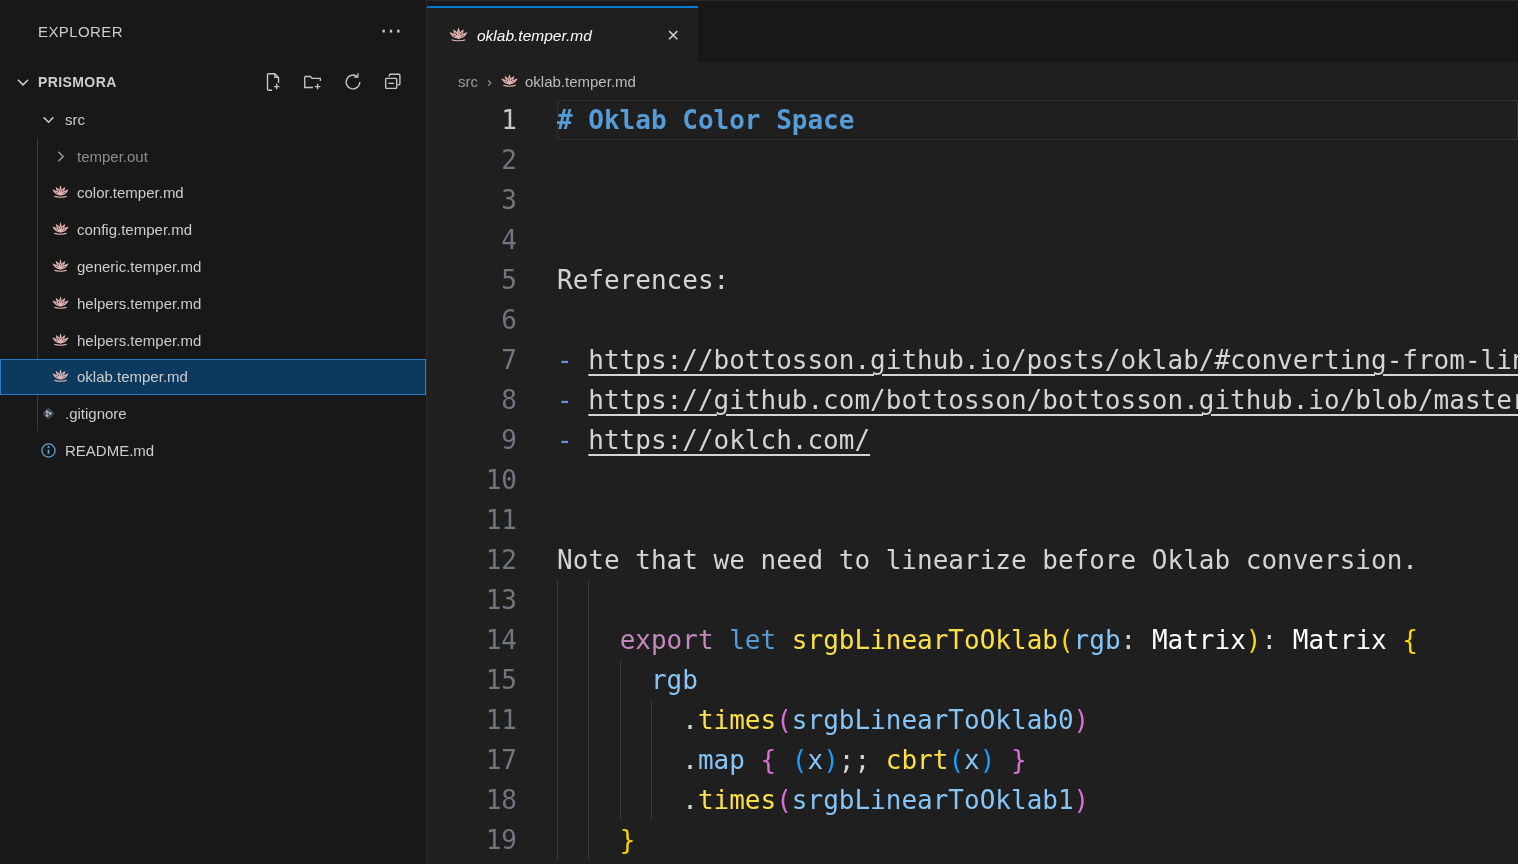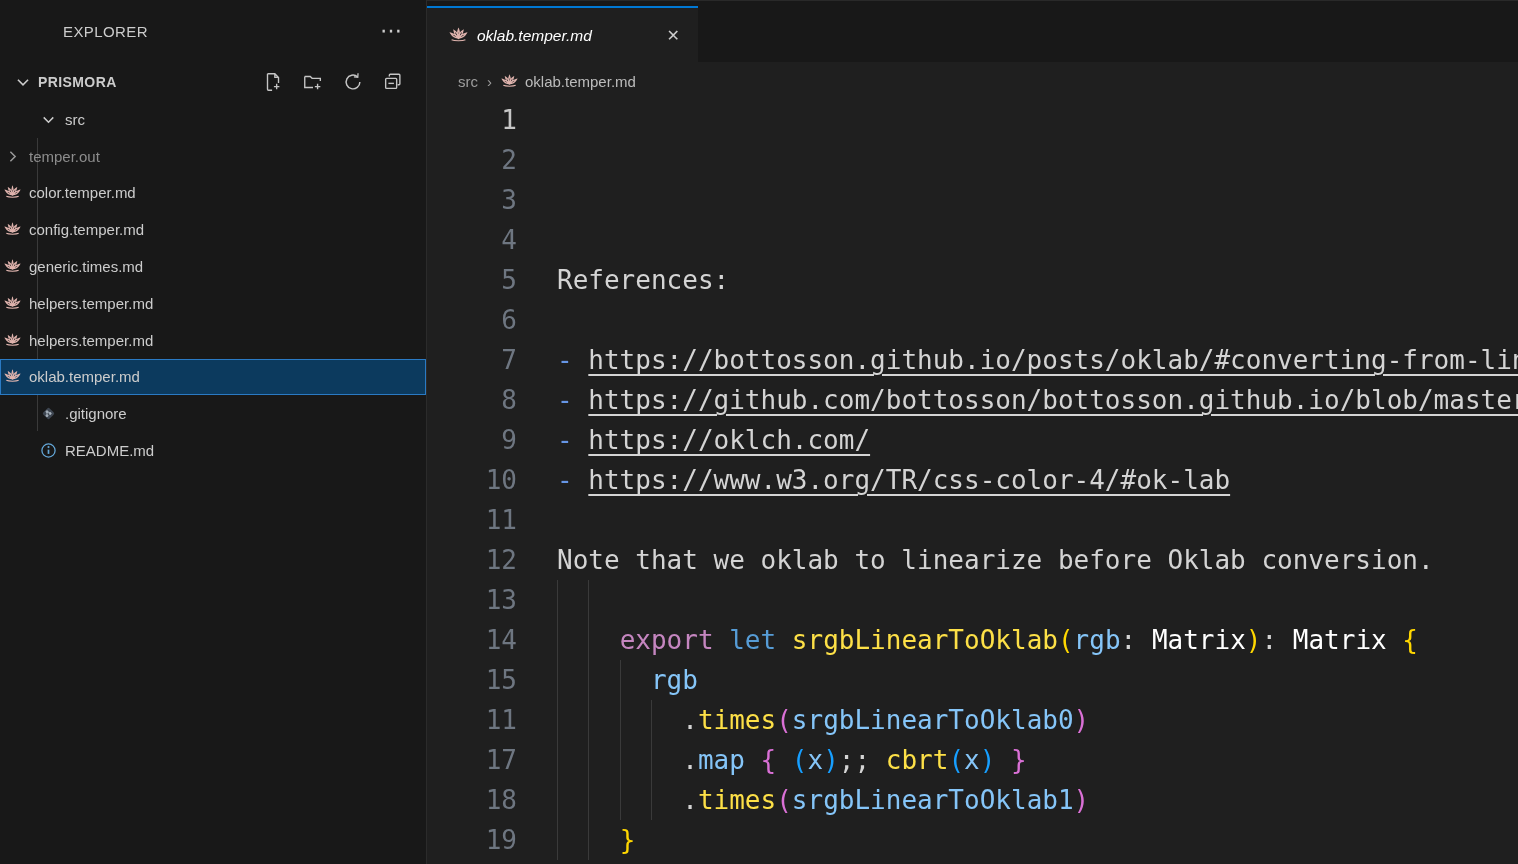--- a/index.html
+++ b/index.html
@@ -4,36 +4,36 @@
 <style>
   * { margin:0; padding:0; box-sizing:border-box; }
   html,body { width:1518px; height:864px; overflow:hidden; background:#1f1f1f;
               font-family:"Liberation Sans", sans-serif; }
   .app { position:relative; width:1518px; height:864px; display:flex; }
 
   
   .sidebar { width:427px; height:100%; background:#181818; border-right:1px solid #2b2b2b;
              position:relative; flex:none; }
   .sb-header { height:62px; display:flex; align-items:center; padding:0 22px 0 38px;
-               justify-content:space-between;margin-left:25px; }
+               justify-content:space-between; }
   .sb-title { color:#cccccc; font-size:15px; letter-spacing:0.4px; }
   .more-dots { color:#cccccc; font-size:22px; letter-spacing:2px; line-height:10px; cursor:pointer; }
   .section-row { height:39px; display:flex; align-items:center; padding:0 22px 0 14px; }
   .section-chev { width:18px; height:18px; margin-right:6px; flex:none; }
   .section-name { color:#cccccc; font-size:14px; font-weight:bold; letter-spacing:0.4px; flex:1; }
   .section-actions { display:flex; align-items:center; gap:18px; }
   .section-actions .act { width:22px; height:22px; cursor:pointer; }
   .section-actions svg, .section-chev svg { width:100%; height:100%; }
 
   .tree { position:relative; }
   .tree-guide { position:absolute; left:37px; top:37px; width:1px; height:293px; background:#3a3a3a; }
   .tree-row { height:36.8px; display:flex; align-items:center; color:#cccccc; font-size:15px;
               cursor:pointer; position:relative; border:1px solid transparent; }
   .tree-row.lvl1 { padding-left:36px; }
-  .tree-row.lvl2 { }
+  .tree-row.lvl2 { padding-left:48px; }
   .tree-row.dim .tw-label { color:#8c8c8c; }
   .tree-row.selected { background:#0c3a5e; border:1px solid #2a7ac4; }
   .tw-icon { width:22px; height:18px; margin-right:6px; flex:none; display:flex;
              align-items:center; justify-content:center; }
   .tw-icon svg { width:17px; height:17px; }
   .tw-label { white-space:nowrap; }
 
   
   .editor-region { flex:1; display:flex; flex-direction:column; min-width:0; }
   .tabstrip { height:62px; background:#181818; border-top:1px solid #292929;
@@ -172,21 +172,21 @@
     <span class="tw-icon">
             <svg viewBox="0 0 16 16" fill="none" stroke="#e0b4ae" stroke-width="1">
               <path d="M8 2.6 C7.1 4.8 7.1 7.9 8 10 C8.9 7.9 8.9 4.8 8 2.6 Z"></path>
               <path d="M4.2 3.8 C4.6 6.3 6 8.9 8 10 C7.6 7.5 6.2 5 4.2 3.8 Z"></path>
               <path d="M11.8 3.8 C11.4 6.3 10 8.9 8 10 C8.4 7.5 9.8 5 11.8 3.8 Z"></path>
               <path d="M1.4 6 C2.8 8.4 5 10 8 10 C6.4 8 4 6.6 1.4 6 Z"></path>
               <path d="M14.6 6 C13.2 8.4 11 10 8 10 C9.6 8 12 6.6 14.6 6 Z"></path>
               <path d="M2.2 11.6 C4.4 12.7 11.6 12.7 13.8 11.6"></path>
             </svg>
           </span>
-    <span class="tw-label">generic.times.md</span>
+    <span class="tw-label">generic.temper.md</span>
   </div>
         <div class="tree-row lvl2">
     <span class="tw-icon">
             <svg viewBox="0 0 16 16" fill="none" stroke="#e0b4ae" stroke-width="1">
               <path d="M8 2.6 C7.1 4.8 7.1 7.9 8 10 C8.9 7.9 8.9 4.8 8 2.6 Z"></path>
               <path d="M4.2 3.8 C4.6 6.3 6 8.9 8 10 C7.6 7.5 6.2 5 4.2 3.8 Z"></path>
               <path d="M11.8 3.8 C11.4 6.3 10 8.9 8 10 C8.4 7.5 9.8 5 11.8 3.8 Z"></path>
               <path d="M1.4 6 C2.8 8.4 5 10 8 10 C6.4 8 4 6.6 1.4 6 Z"></path>
               <path d="M14.6 6 C13.2 8.4 11 10 8 10 C9.6 8 12 6.6 14.6 6 Z"></path>
               <path d="M2.2 11.6 C4.4 12.7 11.6 12.7 13.8 11.6"></path>
@@ -271,20 +271,21 @@
             <path d="M11.8 3.8 C11.4 6.3 10 8.9 8 10 C8.4 7.5 9.8 5 11.8 3.8 Z"></path>
             <path d="M1.4 6 C2.8 8.4 5 10 8 10 C6.4 8 4 6.6 1.4 6 Z"></path>
             <path d="M14.6 6 C13.2 8.4 11 10 8 10 C9.6 8 12 6.6 14.6 6 Z"></path>
             <path d="M2.2 11.6 C4.4 12.7 11.6 12.7 13.8 11.6"></path>
           </svg></span>
       <span class="bc-item bc-file">oklab.temper.md</span>
     </div>
     <div class="code-area">
         <div class="line active">
     <div class="gutter">1</div>
+    <div class="content"><span class="seg-heading"># Oklab Color Space</span></div>
   </div>
         <div class="line">
     <div class="gutter">2</div>
     <div class="content"></div>
   </div>
         <div class="line">
     <div class="gutter">3</div>
   </div>
         <div class="line">
     <div class="gutter">4</div>
@@ -305,29 +306,28 @@
         <div class="line">
     <div class="gutter">8</div>
     <div class="content"><span class="seg-bullet">- </span><span class="seg-url">https://github.com/bottosson/bottosson.github.io/blob/master/misc/ok_color.h</span></div>
   </div>
         <div class="line">
     <div class="gutter">9</div>
     <div class="content"><span class="seg-bullet">- </span><span class="seg-url">https://oklch.com/</span></div>
   </div>
         <div class="line">
     <div class="gutter">10</div>
-    <div class="content"><span class="seg-bullet">- </span><span class="seg-url">https://www.w3.org/TR/css-color-4/#ok-lab</span></div>
   </div>
         <div class="line">
     <div class="gutter">11</div>
     <div class="content"></div>
   </div>
         <div class="line">
     <div class="gutter">12</div>
-    <div class="content"><span class="seg-text">Note that we oklab to linearize before Oklab conversion.</span></div>
+    <div class="content"><span class="seg-text">Note that we need to linearize before Oklab conversion.</span></div>
   </div>
         <div class="line">
     <div class="gutter">13</div>
     <div class="content"><div class="indent-guide" style="left: calc(0ch);"></div><div class="indent-guide" style="left: calc(2ch);"></div></div>
   </div>
         <div class="line">
     <div class="gutter">14</div>
     <div class="content"><div class="indent-guide" style="left: calc(0ch);"></div><div class="indent-guide" style="left: calc(2ch);"></div><span class="seg-fg">    </span><span class="seg-kw1">export</span><span class="seg-fg"> </span><span class="seg-kw2">let</span><span class="seg-fg"> </span><span class="seg-fn">srgbLinearToOklab</span><span class="seg-b1">(</span><span class="seg-var">rgb</span><span class="seg-fg">:</span><span class="seg-fg"> </span><span class="seg-type">Matrix</span><span class="seg-b1">)</span><span class="seg-fg">:</span><span class="seg-fg"> </span><span class="seg-type">Matrix</span><span class="seg-fg"> </span><span class="seg-b1">{</span></div>
   </div>
         <div class="line">

